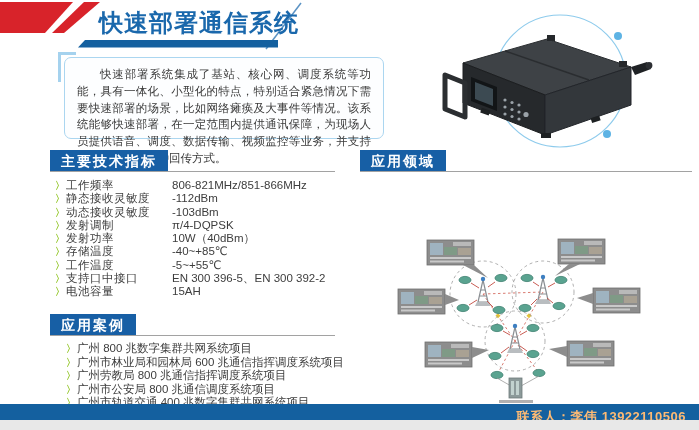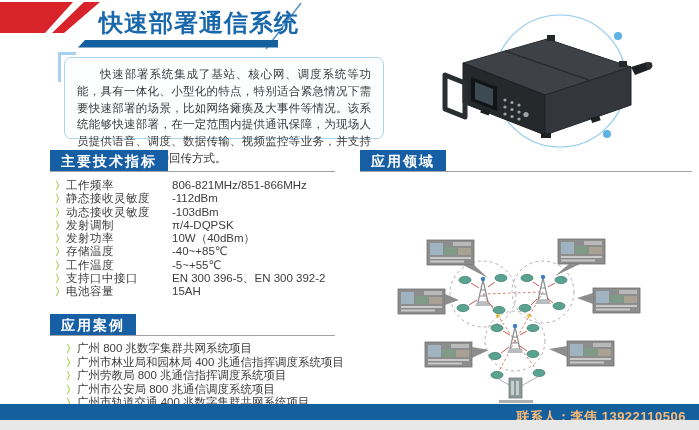--- a/index.html
+++ b/index.html
@@ -286,21 +286,21 @@
   <div class="sec-rule" style="left:50px;top:335px;width:285px;"></div>
   <div class="case-list">
 
       <div class="case-row">
         <span class="bul"></span>
         <span>广州 800 兆数字集群共网系统项目</span>
       </div>
 
       <div class="case-row">
         <span class="bul"></span>
-        <span>广州市林业局和园林局 400 兆通信指挥调度系统项目</span>
+        <span>广州市林业局和园林局 600 兆通信指挥调度系统项目</span>
       </div>
 
       <div class="case-row">
         <span class="bul"></span>
         <span>广州劳教局 800 兆通信指挥调度系统项目</span>
       </div>
 
       <div class="case-row">
         <span class="bul"></span>
         <span>广州市公安局 800 兆通信调度系统项目</span>

